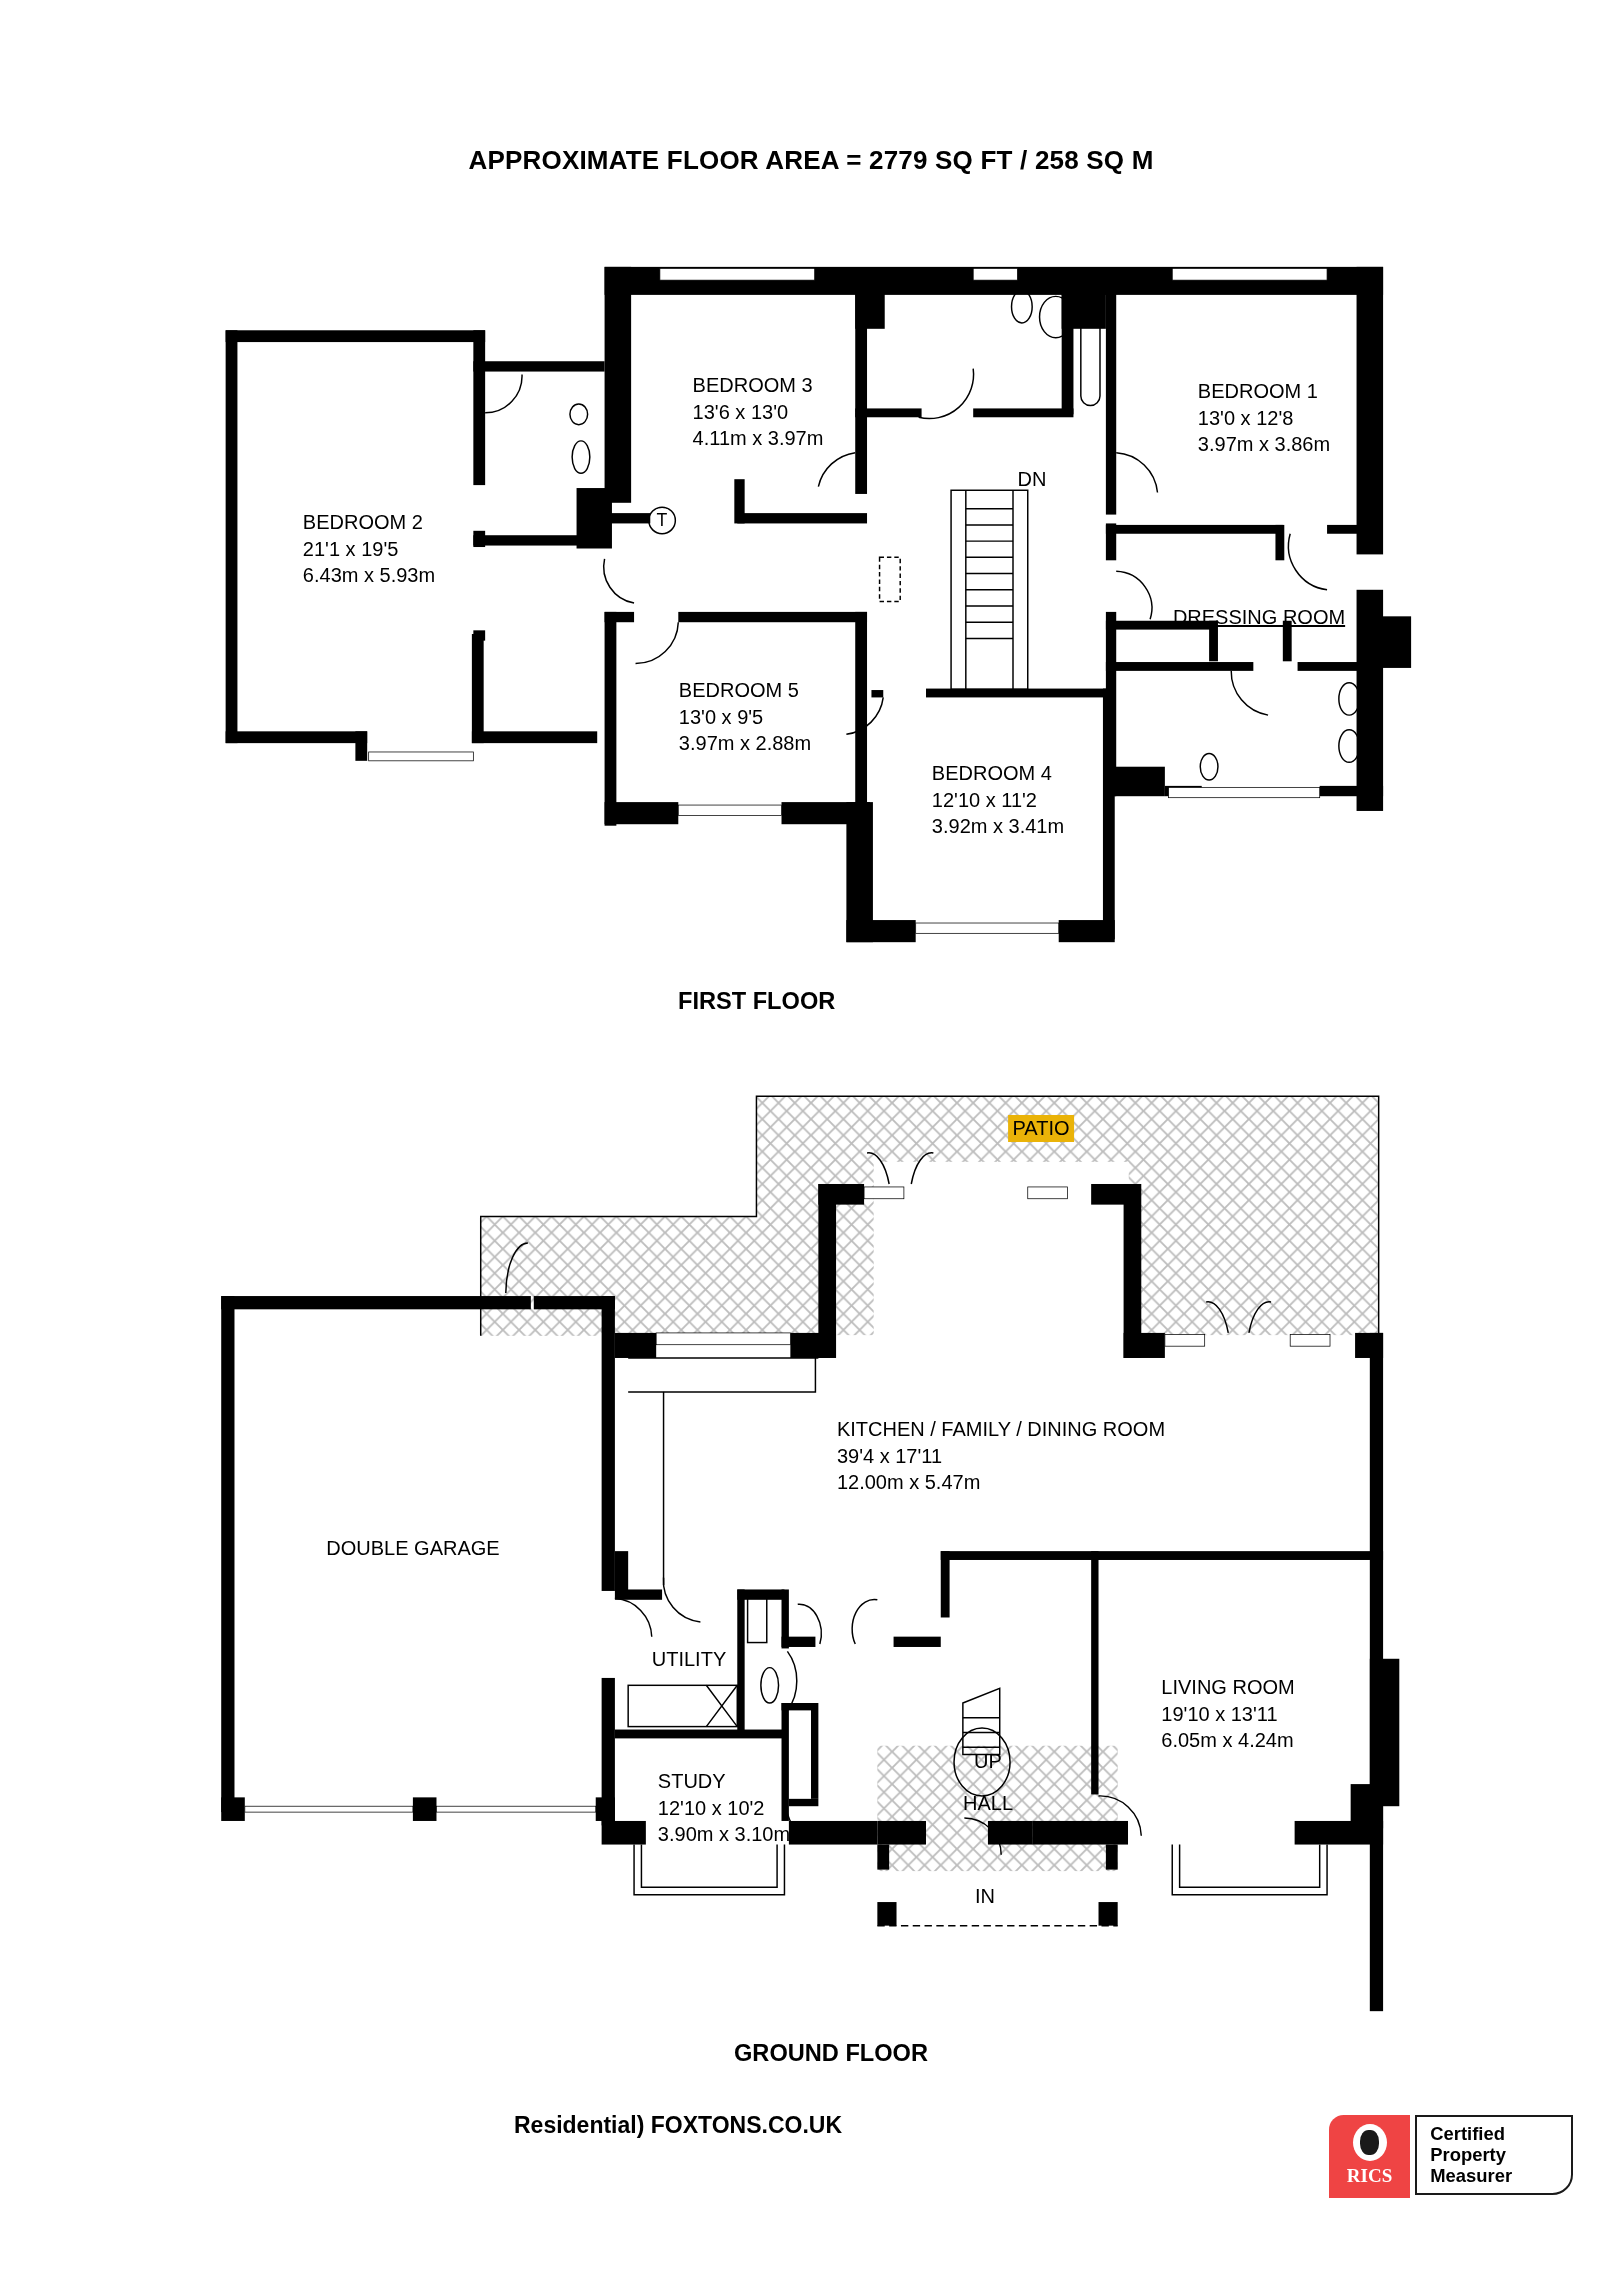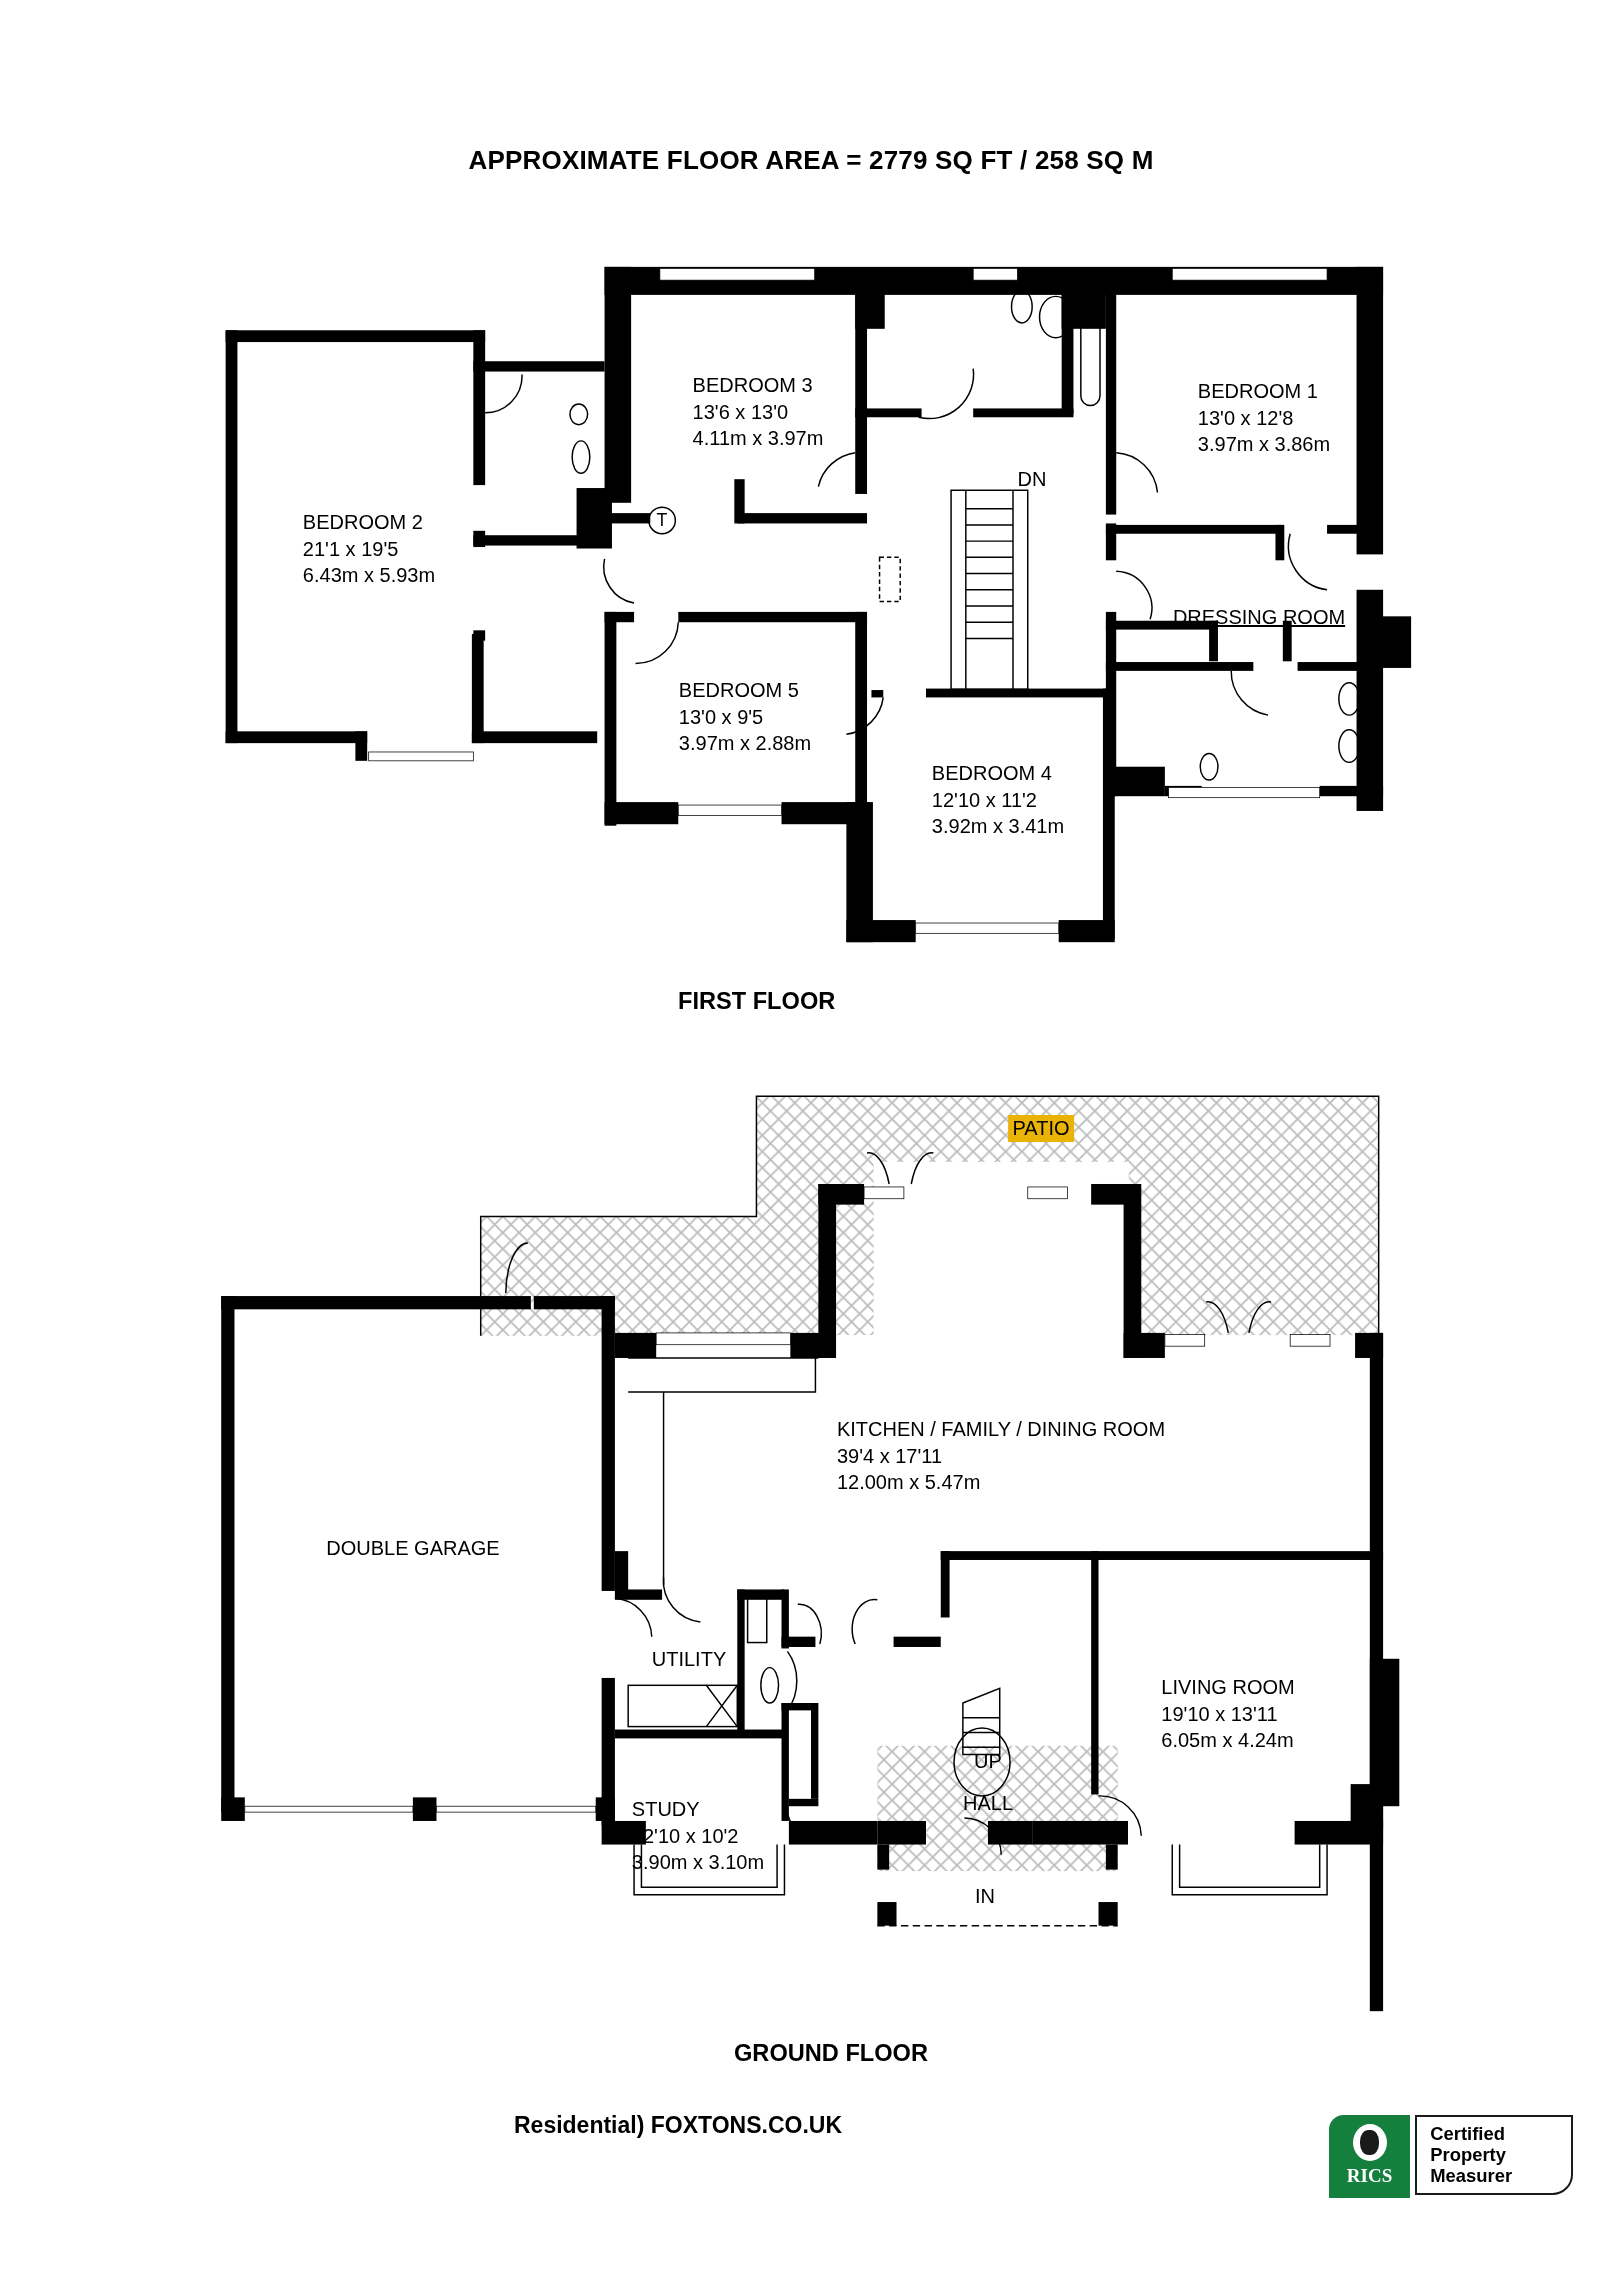--- a/index.html
+++ b/index.html
@@ -3,21 +3,21 @@
 <meta charset="utf-8">
 <style>
   html, body { margin:0; padding:0; background:#ffffff; }
   body { width:1622px; height:2295px; position:relative; overflow:hidden; font-family:"Liberation Sans", sans-serif; color:#000; }
   .title { position:absolute; left:0; width:1622px; top:145px; text-align:center; font-weight:bold; font-size:26px; letter-spacing:0.2px; }
   .floor-label { position:absolute; font-weight:bold; font-size:23.6px; }
   svg.plan { position:absolute; left:0; top:0; }
   .room-text { position:absolute; text-align:left; font-size:20px; line-height:26.5px; transform:translateX(-50%); white-space:nowrap; }
   .footer { position:absolute; left:44px; width:1268px; top:2110px; text-align:center; font-weight:bold; font-size:23px; line-height:31px; }
   .rics { position:absolute; left:1329px; top:2115px; width:245px; height:83px; }
-  .rics-dark { position:absolute; left:0; top:0; width:81px; height:83px; background:#15803d; border-radius:14.7px 0 0 0; color:#fff; }
+  .rics-dark { position:absolute; left:0; top:0; width:81px; height:83px; background:#ef4444; border-radius:14.7px 0 0 0; color:#fff; }
   .rics-dark .lion { position:absolute; left:23.6px; top:8.8px; width:34px; height:37px; border-radius:50%; background:#fff; }
   .rics-dark .lion::after { content:""; position:absolute; left:7.4px; top:5.9px; width:19px; height:25px; border-radius:45%; background:#1a1a1a; }
   .rics-dark .rics-word { position:absolute; left:0; width:81px; top:50px; text-align:center; font-weight:bold; font-size:19px; font-family:"Liberation Serif", serif; }
   .rics-light { position:absolute; left:86px; top:0; width:158px; height:80px; border:2.2px solid #1a1a1a; border-radius:0 0 20.6px 0; box-sizing:border-box; padding:7.4px 0 0 13.3px; font-weight:bold; font-size:18.4px; line-height:20.6px; }
 </style>
 </head>
 <body>
 
 <div class="title">APPROXIMATE FLOOR AREA = 2779 SQ FT / 258 SQ M</div>
 
@@ -259,21 +259,21 @@
 <div class="room-text" style="left:1001px; top:1416px;">
   <div>KITCHEN / FAMILY / DINING  ROOM</div>
   <div>39'4 x 17'11</div>
   <div>12.00m x 5.47m</div>
 </div>
 <div class="room-text" style="left:1228px; top:1674px;">
   <div>LIVING ROOM</div>
   <div>19'10 x 13'11</div>
   <div>6.05m x 4.24m</div>
 </div>
-<div class="room-text" style="left:698px; top:1768px;margin-top:28px;">
+<div class="room-text" style="left:724px; top:1768px;">
   <div>STUDY</div>
   <div>12'10 x 10'2</div>
   <div>3.90m x 3.10m</div>
 </div>
 <div class="room-text" style="left:413px; top:1535px;">
   <div>DOUBLE GARAGE</div>
 </div>
 <div class="room-text" style="left:689px; top:1646px;">
   <div>UTILITY</div>
 </div>

